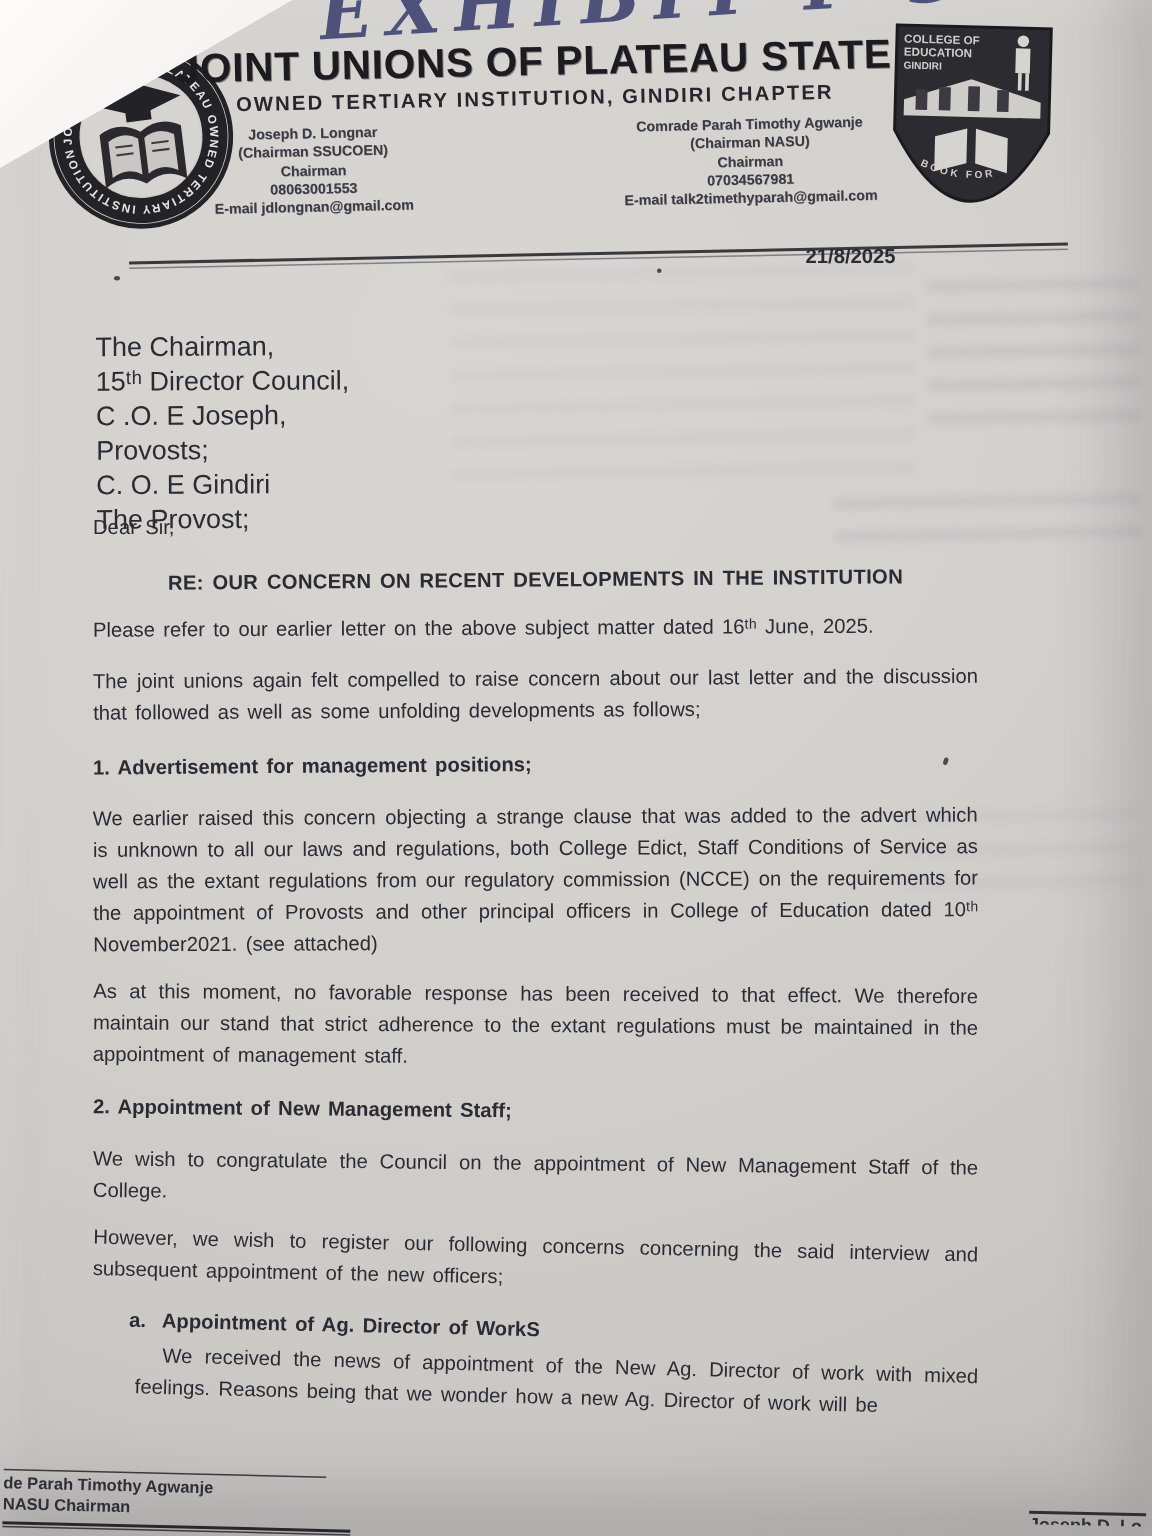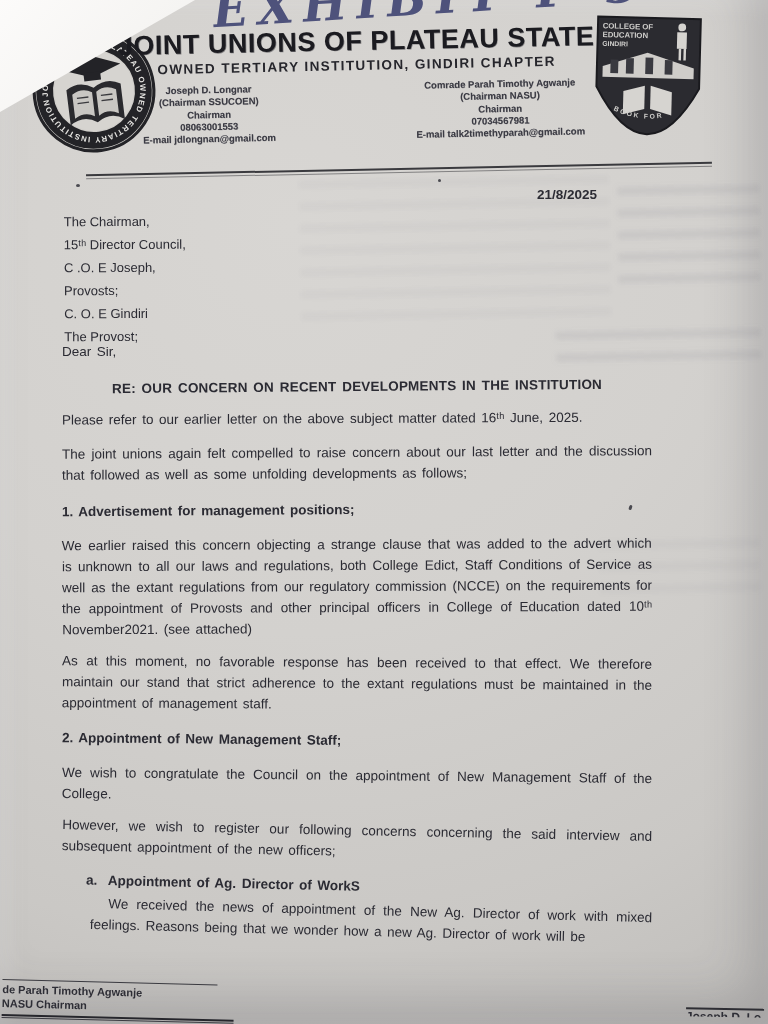--- a/index.html
+++ b/index.html
@@ -23,22 +23,22 @@
   .head-title{font-size:27px;font-weight:bold;letter-spacing:.5px;color:#1b1b20;white-space:nowrap;
          text-shadow:.6px .6px 0 rgba(25,25,30,.45);}
   .head-sub{font-size:13.5px;font-weight:bold;letter-spacing:1.4px;color:#26262c;margin-top:1px;white-space:nowrap;}
   .contacts{display:flex;justify-content:space-between;margin-top:8px;padding:0 14px 0 26px;}
   .contact{font-size:9.5px;font-weight:bold;color:#3b3b44;line-height:1.3;text-align:center;
          text-shadow:.3px .3px 0 rgba(40,40,48,.35);}
   .head-rule{position:absolute;top:168px;left:86px;width:626px;transform:rotate(-1.15deg);}
   .head-rule .l1{border-top:2px solid #3a3a3e;}
   .head-rule .l2{border-top:1px solid rgba(60,60,64,.55);margin-top:1.5px;}
   
-  .date{position:absolute;top:163px;left:537px;font-size:13.5px;font-weight:bold;color:#2c2c34;margin-top:24px;}
-  .recipient{position:absolute;top:210px;left:64px;font-size:13px;color:#2b2b33;
+  .date{position:absolute;top:163px;left:537px;font-size:13.5px;font-weight:bold;color:#2c2c34;}
+  .recipient{position:absolute;top:220px;left:64px;font-size:18px;color:#2b2b33;
          line-height:23px;transform:rotate(-.3deg);}
   .body{position:absolute;top:344px;left:62px;width:590px;font-size:13.5px;color:#2b2b33;
          word-spacing:1.8px;}
   .salutation{margin-bottom:20px;}
   .subject{text-align:center;font-weight:bold;margin:4px 0 14px 0;transform:rotate(-.5deg);
          letter-spacing:.2px;}
   .p{line-height:21px;margin-bottom:13px;}
   .para{text-align:justify;}
   .heading{font-weight:bold;margin:15px 0 14px 0;}
   .item-heading{font-weight:bold;margin:14px 0 3px 24px;}

